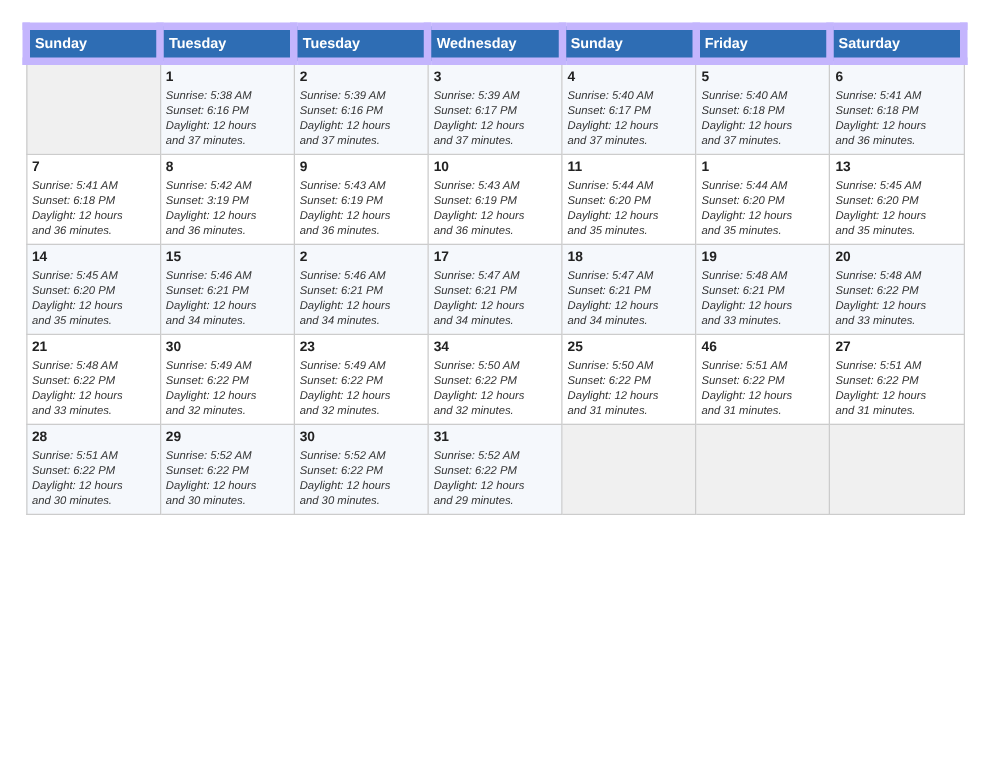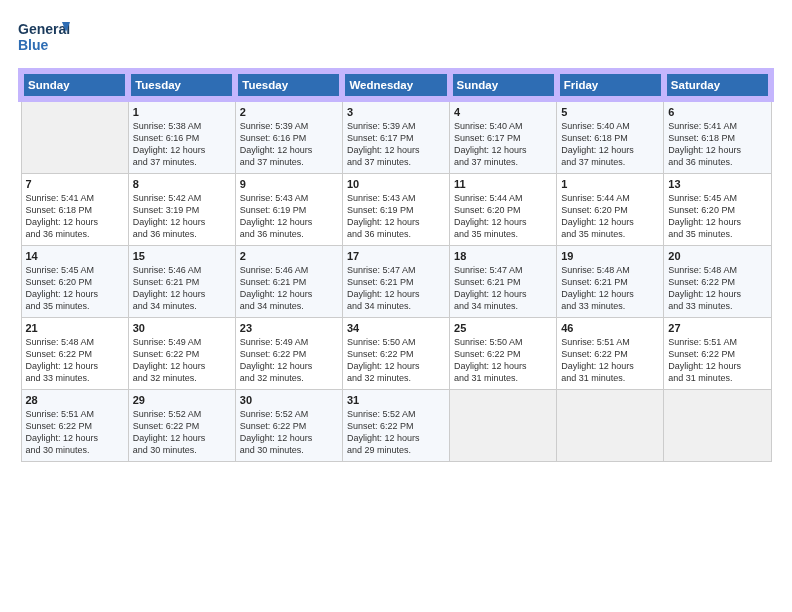--- a/index.html
+++ b/index.html
@@ -70,42 +70,30 @@
     .day-num {
       font-size: 11px;
       font-weight: bold;
       margin-bottom: 2px;
       display: block;
     }
     .cell-content {
       font-size: 9px;
       line-height: 1.35;
       color: #333;
+      font-style: italic;
     }
     .empty-cell {
       background-color: #f0f0f0 !important;
     }
   </style>
 </head>
 <body>
 
 <div class="page">
-  <div class="header">
-    <div class="logo">
-  <svg width="52" height="40" viewBox="0 0 52 40" xmlns="http://www.w3.org/2000/svg">
-    <text x="0" y="16" font-size="14" font-weight="bold" fill="#1a3a5c" font-family="Arial, sans-serif">General</text>
-    <text x="0" y="32" font-size="14" font-weight="bold" fill="#2e6db4" font-family="Arial, sans-serif">Blue</text>
-    <polygon points="44,4 52,4 48,14" fill="#2e6db4"></polygon>
-  </svg>
-</div>
-    <div class="title-block">
-      <div class="month-title"></div>
-      <div class="location"></div>
-    </div>
-  </div>
 
   <table>
     <thead>
       <tr>
       <th>Sunday</th>
           <th>Tuesday</th>
           <th>Tuesday</th>
           <th>Wednesday</th>
           <th>Sunday</th>
           <th>Friday</th>

